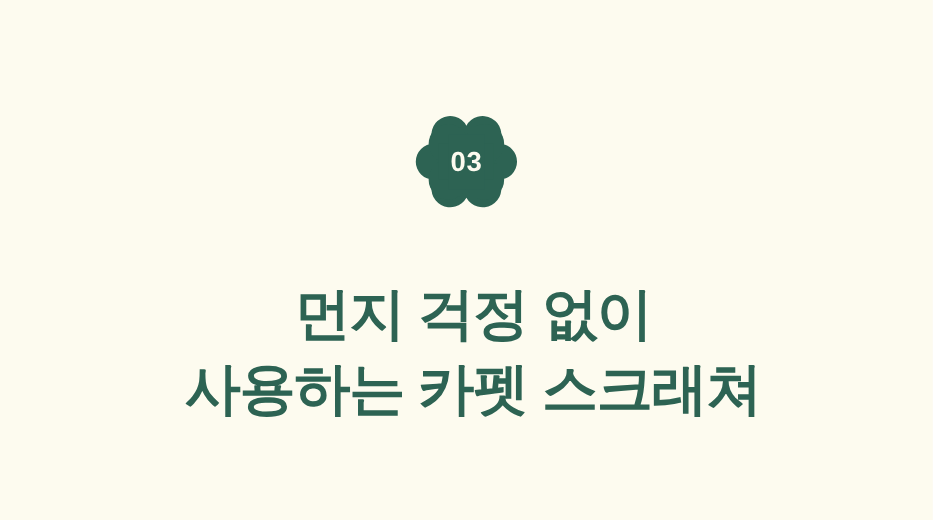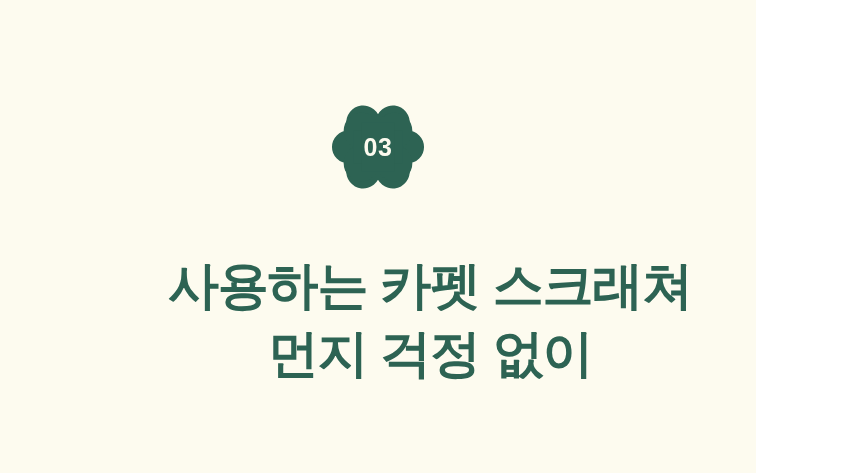--- a/index.html
+++ b/index.html
@@ -11,21 +11,21 @@
   body {
     width: 860px;
     height: 473px;
     overflow: hidden;
     font-family: "Liberation Sans", "DejaVu Sans", sans-serif;
   }
 
   
   .slide {
     position: relative;
-    width: 756px;
+    width: 848px;
     height: 473px;
     background: #fdfbef;
     display: flex;
     flex-direction: column;
     align-items: center;
     box-sizing: border-box;
   }
 
   
   .badge-wrap {
@@ -100,17 +100,17 @@
       <circle cx="71" cy="29" r="23" fill="#2d6353"></circle>
       <circle cx="29" cy="71" r="23" fill="#2d6353"></circle>
       <circle cx="71" cy="71" r="23" fill="#2d6353"></circle>
       <rect x="18" y="29" width="64" height="42" fill="#2d6353"></rect>
       <rect x="29" y="18" width="42" height="64" fill="#2d6353"></rect>
     </svg>
     <div class="badge-number">03</div>
   </div>
 
   <h1 class="heading">
+    <span class="heading-line">먼지 걱정 없이</span>
     <span class="heading-line">사용하는 카펫 스크래쳐</span>
-    <span class="heading-line">먼지 걱정 없이</span>
   </h1>
 
 </div>
 
 </body></html>

